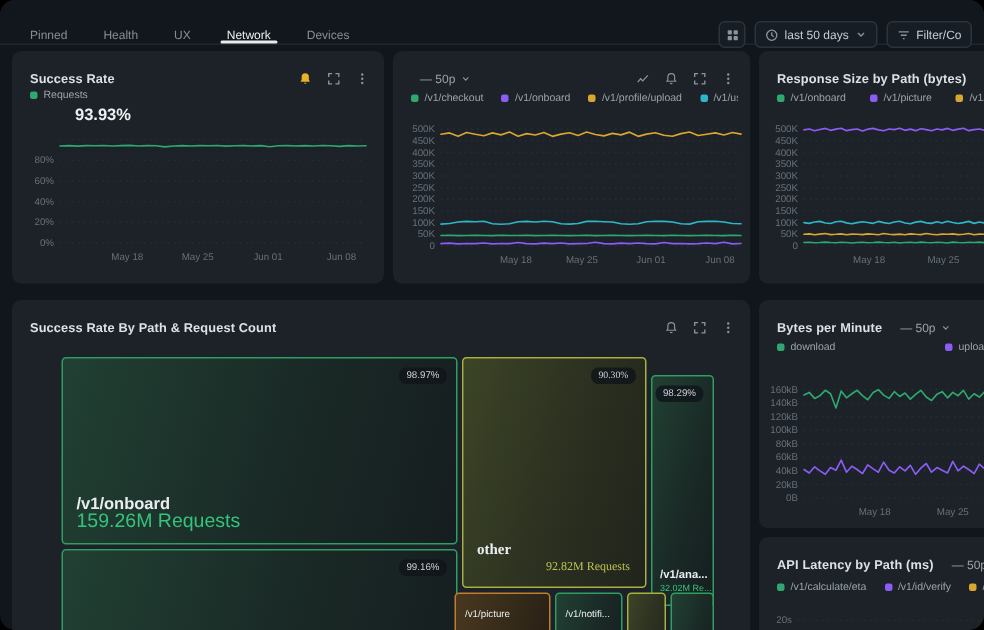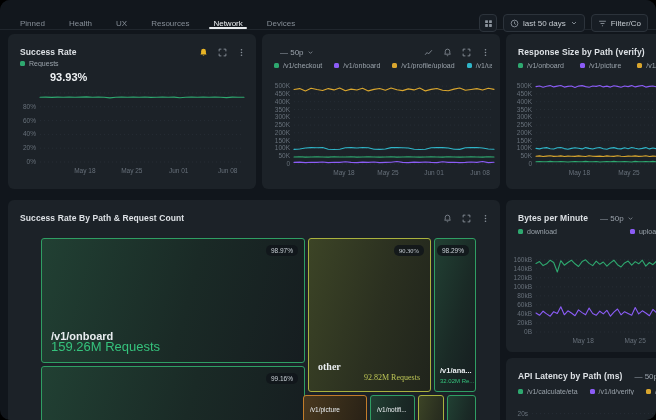--- a/index.html
+++ b/index.html
@@ -85,21 +85,20 @@
 </head>
 <body>
 
 <div id="root">
 
   <div id="topbar">
     <nav id="tabs">
         <button class="tab">Pinned</button>
         <button class="tab">Health</button>
         <button class="tab">UX</button>
-        <button class="tab">Resources</button>
         <button class="tab active">Network</button>
         <button class="tab">Devices</button>
       </nav>
     <div id="topbar-right">
       <button class="tb-btn" style="width:18px;padding:0;justify-content:center;">
         <span class="icon">
           <svg width="9" height="9" viewBox="0 0 16 16" fill="currentColor">
               <rect x="2" y="2" width="5" height="5" rx="1"></rect>
               <rect x="9" y="2" width="5" height="5" rx="1"></rect>
               <rect x="2" y="9" width="5" height="5" rx="1"></rect>
@@ -264,21 +263,21 @@
           <text x="212" y="95" text-anchor="middle" font-size="6.5" fill="#67707a">Jun 08</text>
           <polyline points="26.0,9.5 31.7,8.6 37.4,10.9 43.1,8.3 48.9,9.5 54.6,10.5 60.3,8.6 66.0,9.9 71.7,8.0 77.4,10.8 83.1,9.1 88.9,10.0 94.6,8.3 100.3,10.9 106.0,9.4 111.7,8.5 117.4,10.3 123.1,8.0 128.9,9.7 134.6,10.6 140.3,8.9 146.0,9.9 151.7,8.1 157.4,10.9 163.1,9.4 168.9,8.5 174.6,10.2 180.3,10.8 186.0,9.1 191.7,8.0 197.4,10.3 203.1,9.5 208.9,8.6 214.6,10.0 220.3,8.3 226.0,9.4" fill="none" stroke="#d9a62e" stroke-width="1.1" stroke-linejoin="round" stroke-linecap="round"></polyline>
           <polyline points="26.0,69.4 31.7,69.0 37.4,68.0 43.1,67.6 48.9,67.8 54.6,67.5 60.3,69.2 66.0,69.5 71.7,69.2 77.4,67.8 83.1,67.6 88.9,68.0 94.6,67.5 100.3,67.8 106.0,69.2 111.7,69.4 117.4,69.0 123.1,67.6 128.9,67.5 134.6,67.8 140.3,68.0 146.0,69.2 151.7,69.5 157.4,69.2 163.1,67.8 168.9,67.5 174.6,67.6 180.3,68.0 186.0,69.2 191.7,69.4 197.4,67.8 203.1,67.6 208.9,67.5 214.6,68.0 220.3,69.0 226.0,69.2" fill="none" stroke="#2fb5c8" stroke-width="1.1" stroke-linejoin="round" stroke-linecap="round"></polyline>
           <polyline points="26.0,77.0 31.7,76.8 37.4,77.1 43.1,77.0 48.9,76.8 54.6,77.0 60.3,77.1 66.0,76.8 71.7,77.0 77.4,77.0 83.1,76.8 88.9,77.1 94.6,77.0 100.3,76.8 106.0,77.0 111.7,77.1 117.4,77.0 123.1,76.8 128.9,77.1 134.6,77.0 140.3,76.8 146.0,77.0 151.7,77.1 157.4,77.0 163.1,76.8 168.9,77.0 174.6,77.1 180.3,76.8 186.0,77.0 191.7,77.1 197.4,77.0 203.1,76.8 208.9,77.0 214.6,77.1 220.3,76.8 226.0,77.0" fill="none" stroke="#2ea86f" stroke-width="1.1" stroke-linejoin="round" stroke-linecap="round"></polyline>
           <polyline points="26.0,82.4 31.7,82.1 37.4,82.6 43.1,82.3 48.9,82.4 54.6,82.0 60.3,82.6 66.0,82.3 71.7,82.4 77.4,81.7 83.1,82.4 88.9,82.6 94.6,82.1 100.3,82.4 106.0,82.0 111.7,82.6 117.4,82.4 123.1,82.3 128.9,81.5 134.6,82.4 140.3,82.6 146.0,82.1 151.7,82.4 157.4,82.0 163.1,82.4 168.9,82.6 174.6,81.7 180.3,82.4 186.0,82.3 191.7,82.6 197.4,82.4 203.1,82.0 208.9,82.4 214.6,81.5 220.3,82.6 226.0,82.3" fill="none" stroke="#8b5cf6" stroke-width="1.1" stroke-linejoin="round" stroke-linecap="round"></polyline>
         </svg></div>
   </section>
 
   <section class="panel" id="p-response">
     <div class="p-head">
-      <span class="p-title">Response Size by Path (verify)</span>
+      <span class="p-title">Response Size by Path (bytes)</span>
 
     </div>
     <div class="legend" style="top:28px;gap:16px;right:0;">
         <span class="leg">
           <span class="dot" style="background: rgb(46, 168, 111);"></span>
           <span class="lbl">/v1/onboard</span>
         </span>
         <span class="leg">
           <span class="dot" style="background: rgb(139, 92, 246);"></span>
           <span class="lbl">/v1/picture</span>
@@ -350,21 +349,21 @@
           <span class="sub">159.26M Requests</span>
         </div>
         <div class="cell theme-green size-lg" style="left: 0px; top: 128px; width: 264px; height: 95px;">
           <span class="badge">99.16%</span>
         </div>
         <div class="cell theme-olive size-md" style="left: 267px; top: 0px; width: 123px; height: 154px; font-family: Liberation Serif, serif;">
           <span class="badge">90.30%</span>
           <span class="path">other</span>
           <span class="sub">92.82M Requests</span>
         </div>
-        <div class="cell theme-green size-sm" style="left: 393px; top: 0px; width: 42px; height: 154px;">
+        <div class="cell theme-green size-sm" style="left: 393px; top: 12px; width: 42px; height: 154px;">
           <span class="badge">98.29%</span>
           <span class="path">/v1/ana...</span>
           <span class="sub">32.02M Re...</span>
         </div>
         <div class="cell theme-orange size-xs" style="left: 262px; top: 157px; width: 64px; height: 64px;">
           <span class="path">/v1/picture</span>
         </div>
         <div class="cell theme-green size-xs" style="left: 329px; top: 157px; width: 45px; height: 64px;">
           <span class="path">/v1/notifi...</span>
         </div>

